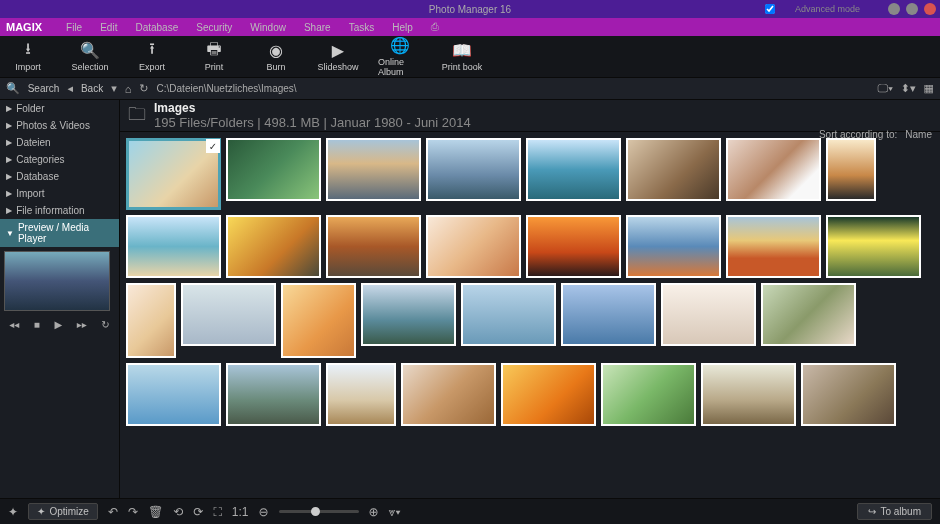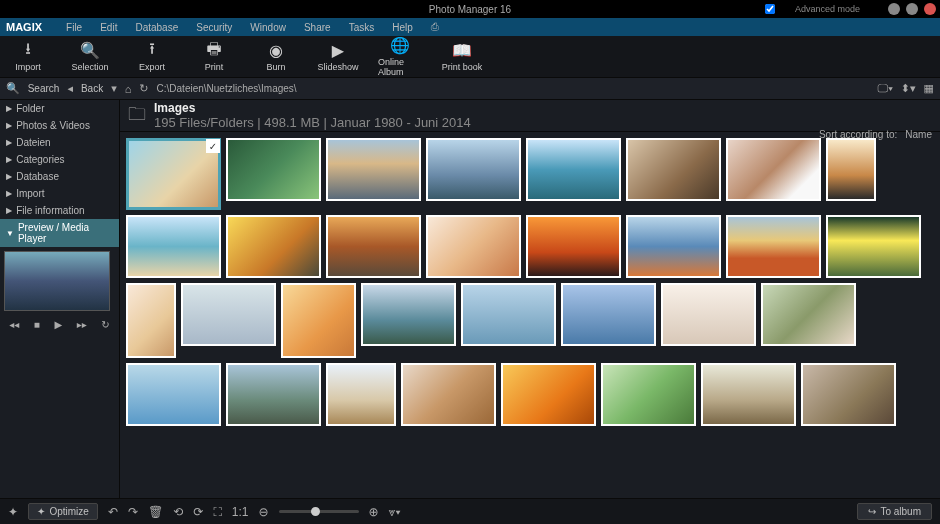--- a/index.html
+++ b/index.html
@@ -1,28 +1,28 @@
 <!DOCTYPE html>
 <html><head>
 <meta charset="utf-8">
 <style>
 * { margin: 0; padding: 0; box-sizing: border-box; }
 body { font-family: "Segoe UI", Arial, sans-serif; font-size: 11px; background: #1a1d23; color: #c0c0c0; width: 940px; height: 524px; overflow: hidden; }
-.titlebar { height: 18px; background: #000000; display: flex; align-items: center; justify-content: space-between; padding: 0 4px; }
+.titlebar { height: 18px; background: #4c1d95; display: flex; align-items: center; justify-content: space-between; padding: 0 4px; }
 .titlebar-left { width: 200px; }
 .titlebar-center { flex: 1; text-align: center; color: #aaa; font-size: 10px; }
 .titlebar-right { width: 200px; display: flex; justify-content: flex-end; gap: 6px; align-items: center; }
 .win-btn { width: 12px; height: 12px; border-radius: 50%; display: inline-block; }
 .win-min { background: #888; }
 .win-max { background: #888; }
 .win-close { background: #d9534f; }
 .adv-mode { font-size: 9px; color: #888; margin-right: 22px; display: flex; align-items: center; gap: 20px; }
 .adv-mode input { width: 10px; height: 10px; }
 
-.menubar { height: 18px; background: #0c4a6e; display: flex; align-items: center; padding: 0 6px; gap: 18px; font-size: 10px; }
+.menubar { height: 18px; background: #a21caf; display: flex; align-items: center; padding: 0 6px; gap: 18px; font-size: 10px; }
 .brand { font-weight: bold; color: #fff; font-size: 11px; margin-right: 6px; }
 .menu-item { color: #bbb; cursor: pointer; }
 
 .toolbar { height: 42px; background: #14161a; display: flex; align-items: center; padding: 0 6px; gap: 18px; border-bottom: 1px solid #0a0a0a; }
 .tool-btn { display: flex; flex-direction: column; align-items: center; gap: 2px; cursor: pointer; color: #ccc; font-size: 9px; width: 44px; }
 .tool-btn .ico { font-size: 16px; height: 18px; display: flex; align-items: center; justify-content: center; }
 
 .navbar { height: 22px; background: #1e2128; display: flex; align-items: center; padding: 0 6px; gap: 8px; font-size: 10px; border-bottom: 1px solid #0a0a0a; }
 .nav-spacer { flex: 1; }
 .nav-ico { cursor: pointer; color: #aaa; font-size: 11px; }

